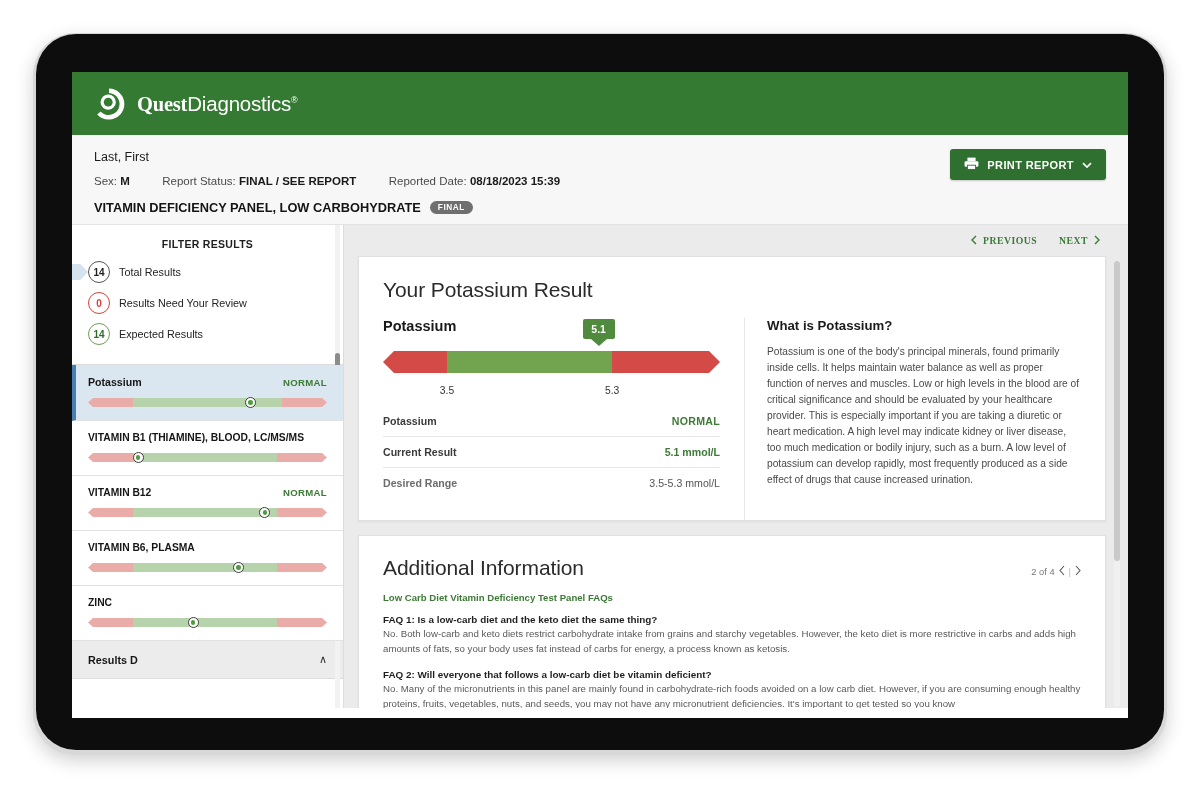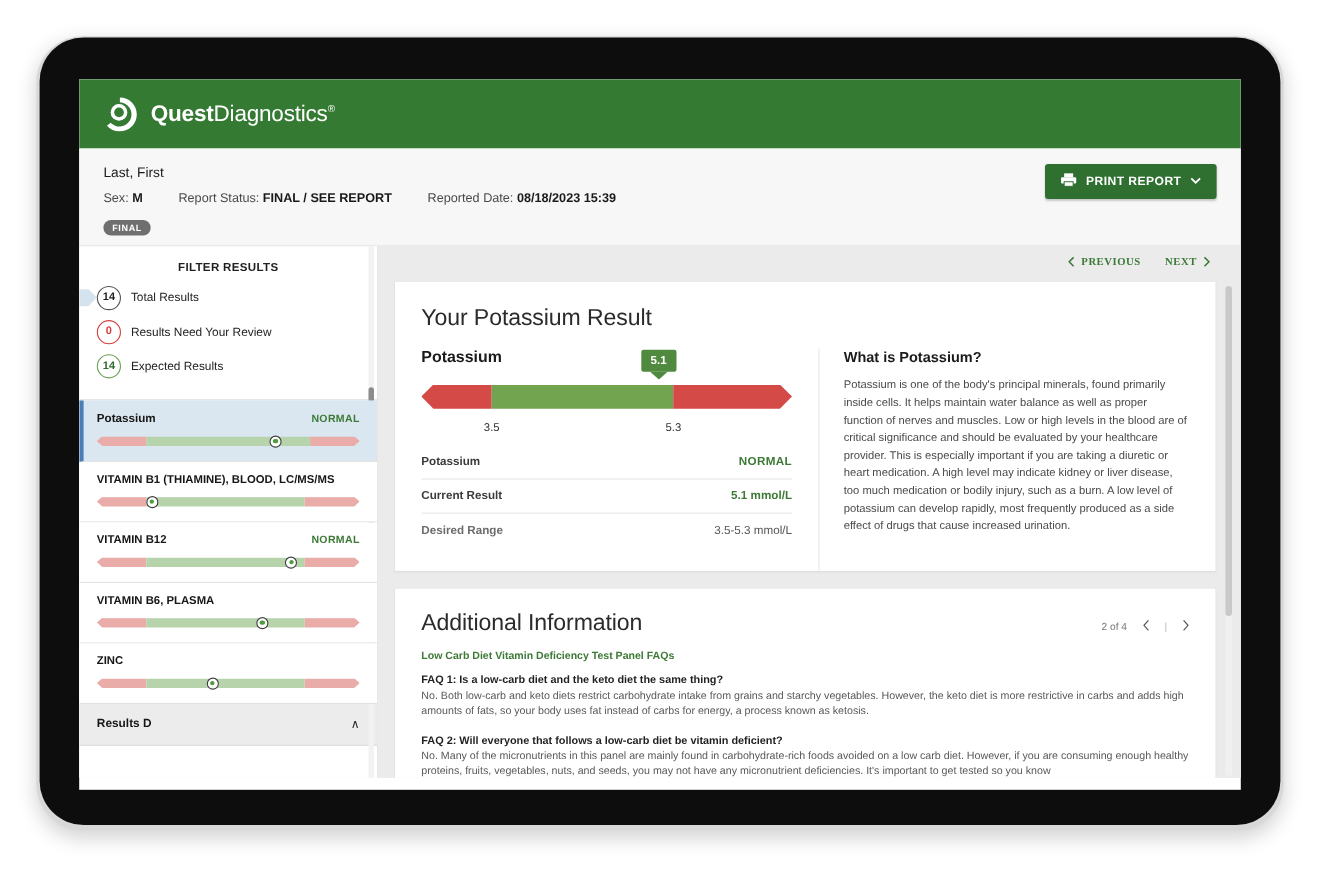--- a/index.html
+++ b/index.html
@@ -47,21 +47,21 @@
     margin-right: 11px;
     flex: none;
   }
   .logo-mark svg { display:block; }
   .brand-text {
     color: #ffffff;
     font-size: 20.5px;
     letter-spacing: -0.2px;
     white-space: nowrap;
   }
-  .brand-text .b-strong { font-weight: bold; }
+  .brand-text .b-strong { font-weight: bold; font-family: Liberation Serif, serif; }
   .brand-text .b-light { font-weight: 300; }
   .brand-tm { font-size: 9px; vertical-align: super; }
 
   
   .patient-head {
     background: #f7f7f7;
     padding: 15px 22px 9px 22px;
     position: relative;
     border-bottom: 1px solid #e3e3e3;
   }
@@ -302,21 +302,21 @@
   .about-body {
     font-size: 10.2px; line-height: 1.57; color: #4a4a4a;
   }
 
   
   .addl-head {
     display: flex; align-items: baseline; justify-content: space-between;
     padding: 20px 24px 12px 24px;
   }
   .addl-title { font-size: 21px; color: #2b2b2b; letter-spacing: -0.1px; }
-  .pager { display: flex; align-items: center; gap: 14px; font-size: 9.3px; color: #777; }
+  .pager { display: flex; align-items: center; gap: 4px; font-size: 9.3px; color: #777; }
   .pager .pg-btn { cursor: pointer; font-size: 12px; color: #555; }
   .pager .pg-sep { color: #bbb; }
   .addl-body { padding: 0 24px 14px 24px; }
   .faq-cat {
     font-size: 9.6px; font-weight: bold; color: #3c7a36;
     margin-bottom: 11px; cursor: pointer;
   }
   .faq-q {
     font-size: 9.9px; font-weight: bold; color: #1f1f1f;
     margin-bottom: 2px;
@@ -362,20 +362,21 @@
       <span class="lbl">Sex:</span>
       <span class="val">M</span>
       <span class="gap"></span>
       <span class="lbl">Report Status:</span>
       <span class="val">FINAL / SEE REPORT</span>
       <span class="gap"></span>
       <span class="lbl">Reported Date:</span>
       <span class="val">08/18/2023 15:39</span>
     </div>
     <div class="p-title">
+      <span>VITAMIN DEFICIENCY PANEL, LOW CARBOHYDRATE</span>
       <span class="badge-final">FINAL</span>
     </div>
     <button class="btn-print">
       <span>
         <svg width="15" height="13" viewBox="0 0 15 13">
           <rect x="3.4" y="0.6" width="8.2" height="3.6" fill="#ffffff"></rect>
           <rect x="0.6" y="4.2" width="13.8" height="5.6" rx="1" fill="#ffffff"></rect>
           <rect x="3.4" y="8.2" width="8.2" height="4.2" fill="#ffffff"></rect>
           <rect x="3.4" y="8.2" width="8.2" height="4.2" fill="none" stroke="#2f7030" stroke-width="0.9"></rect>
         </svg>

